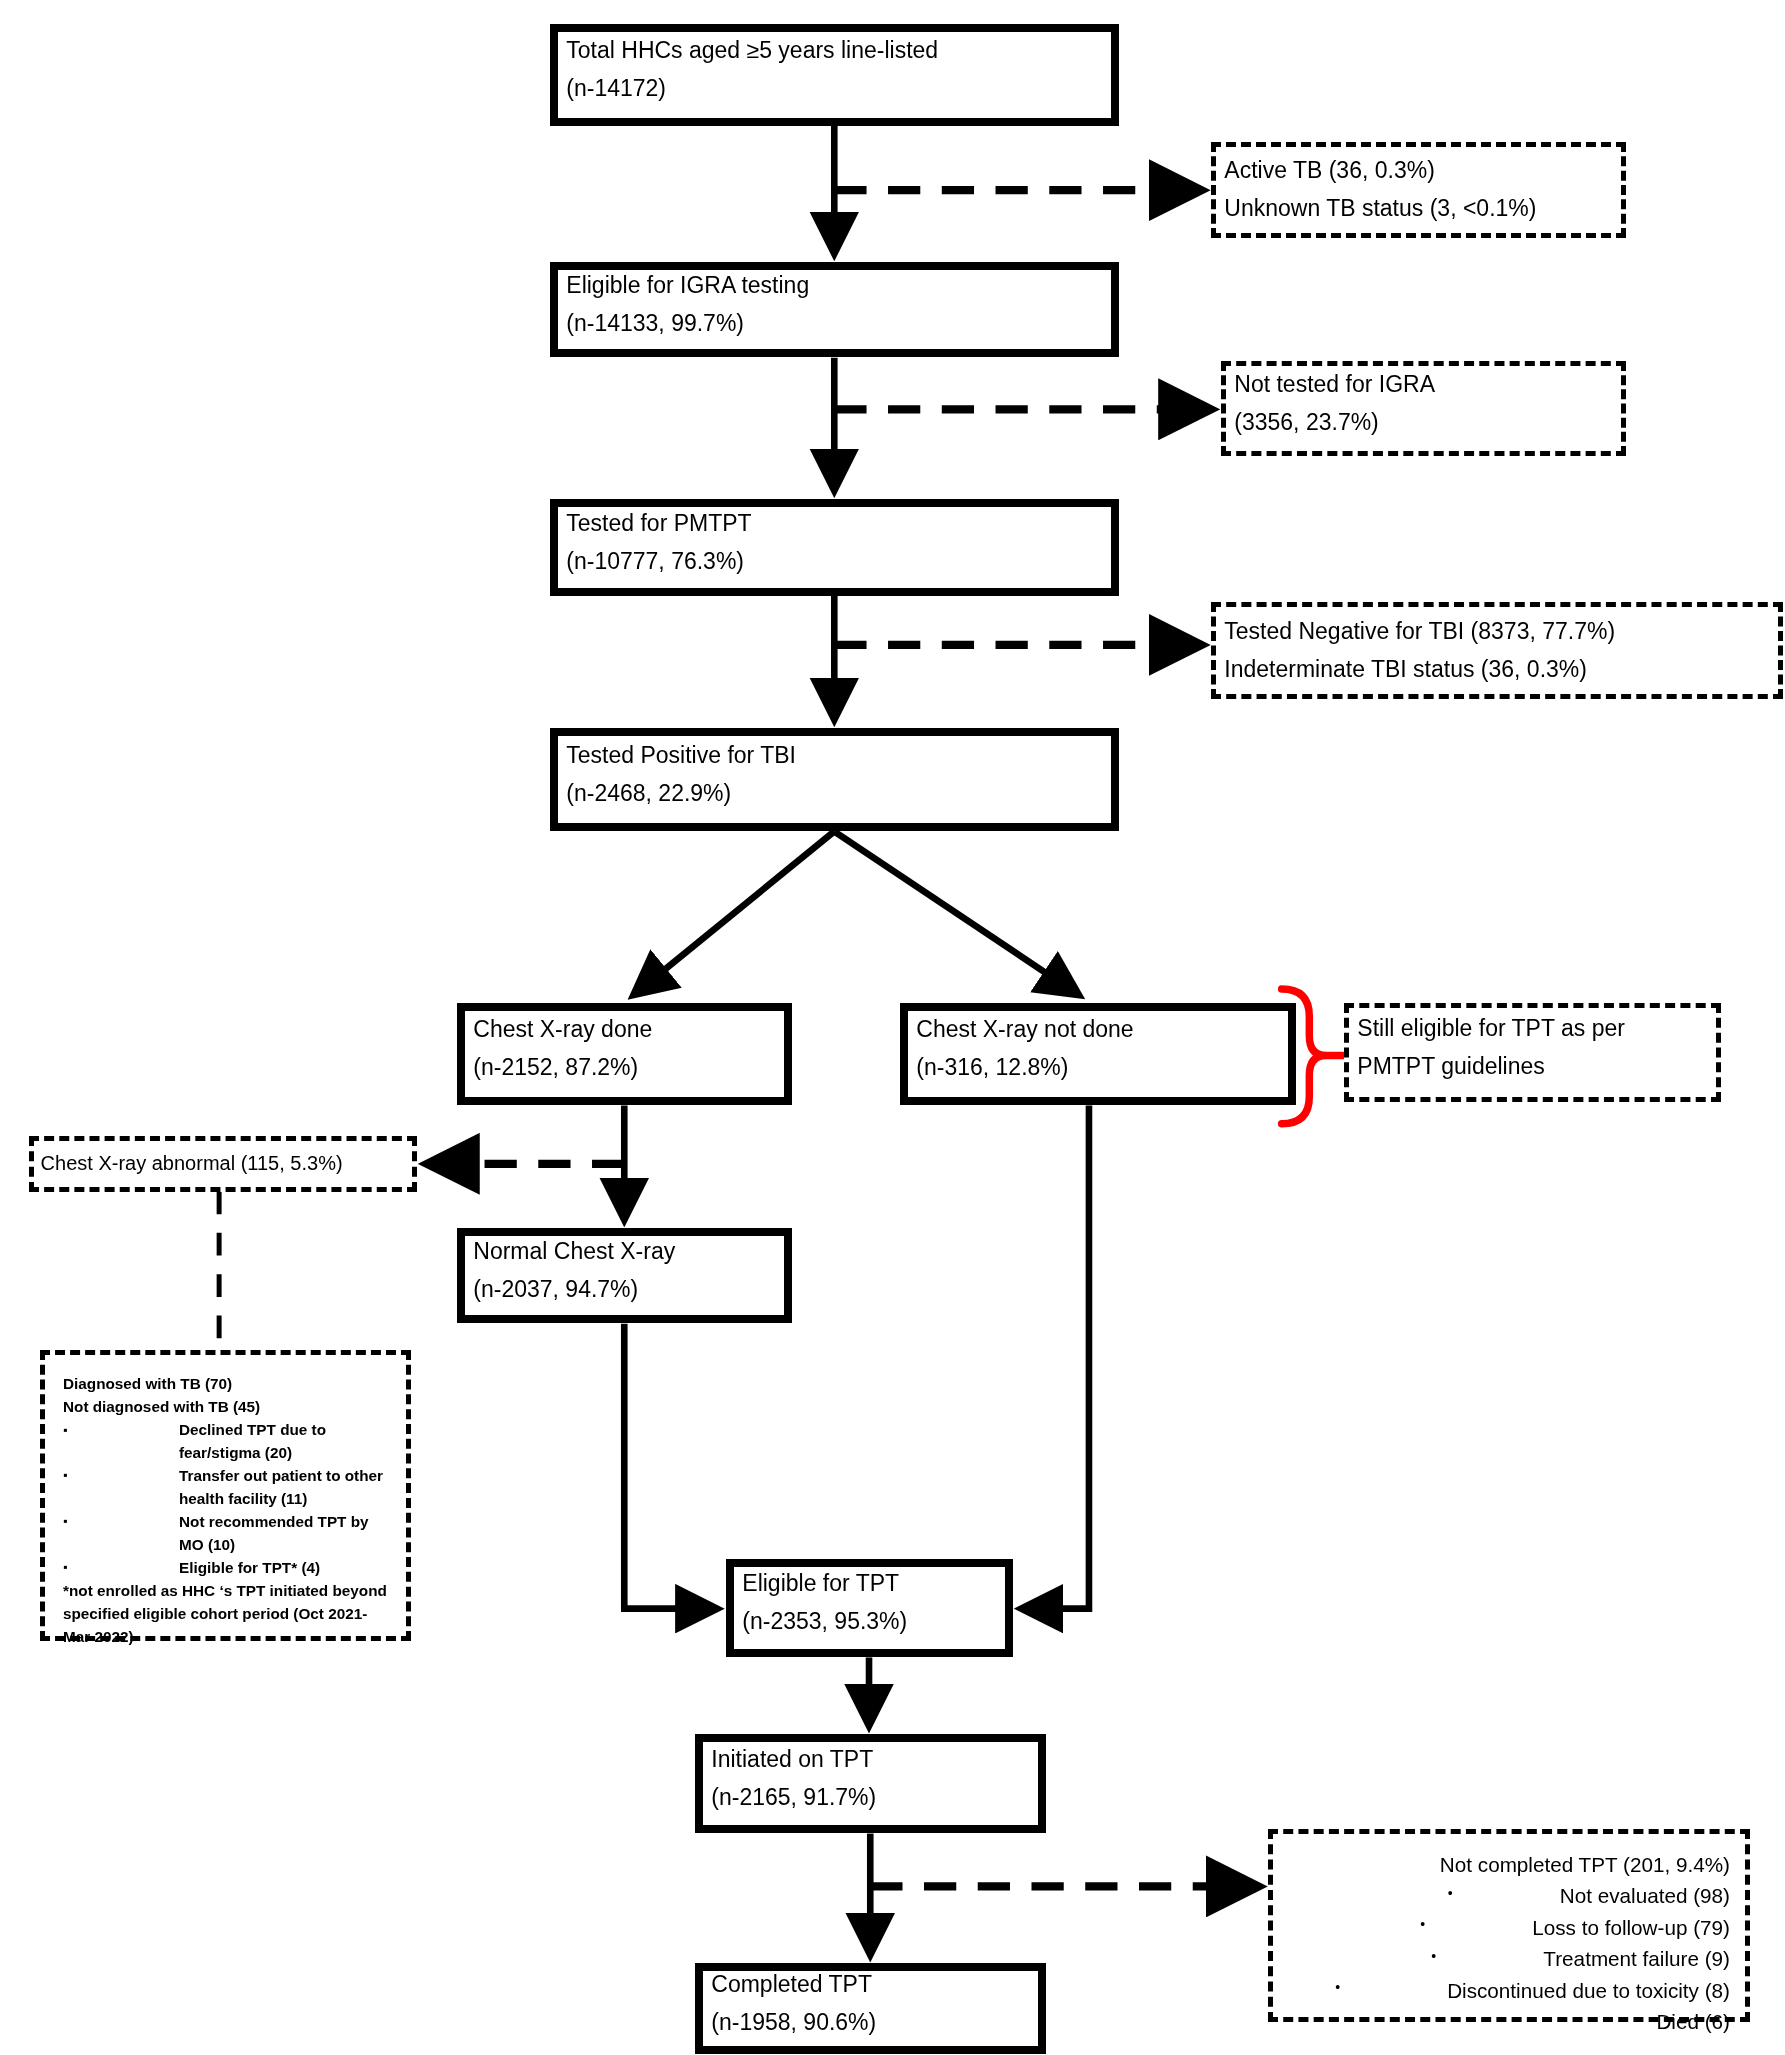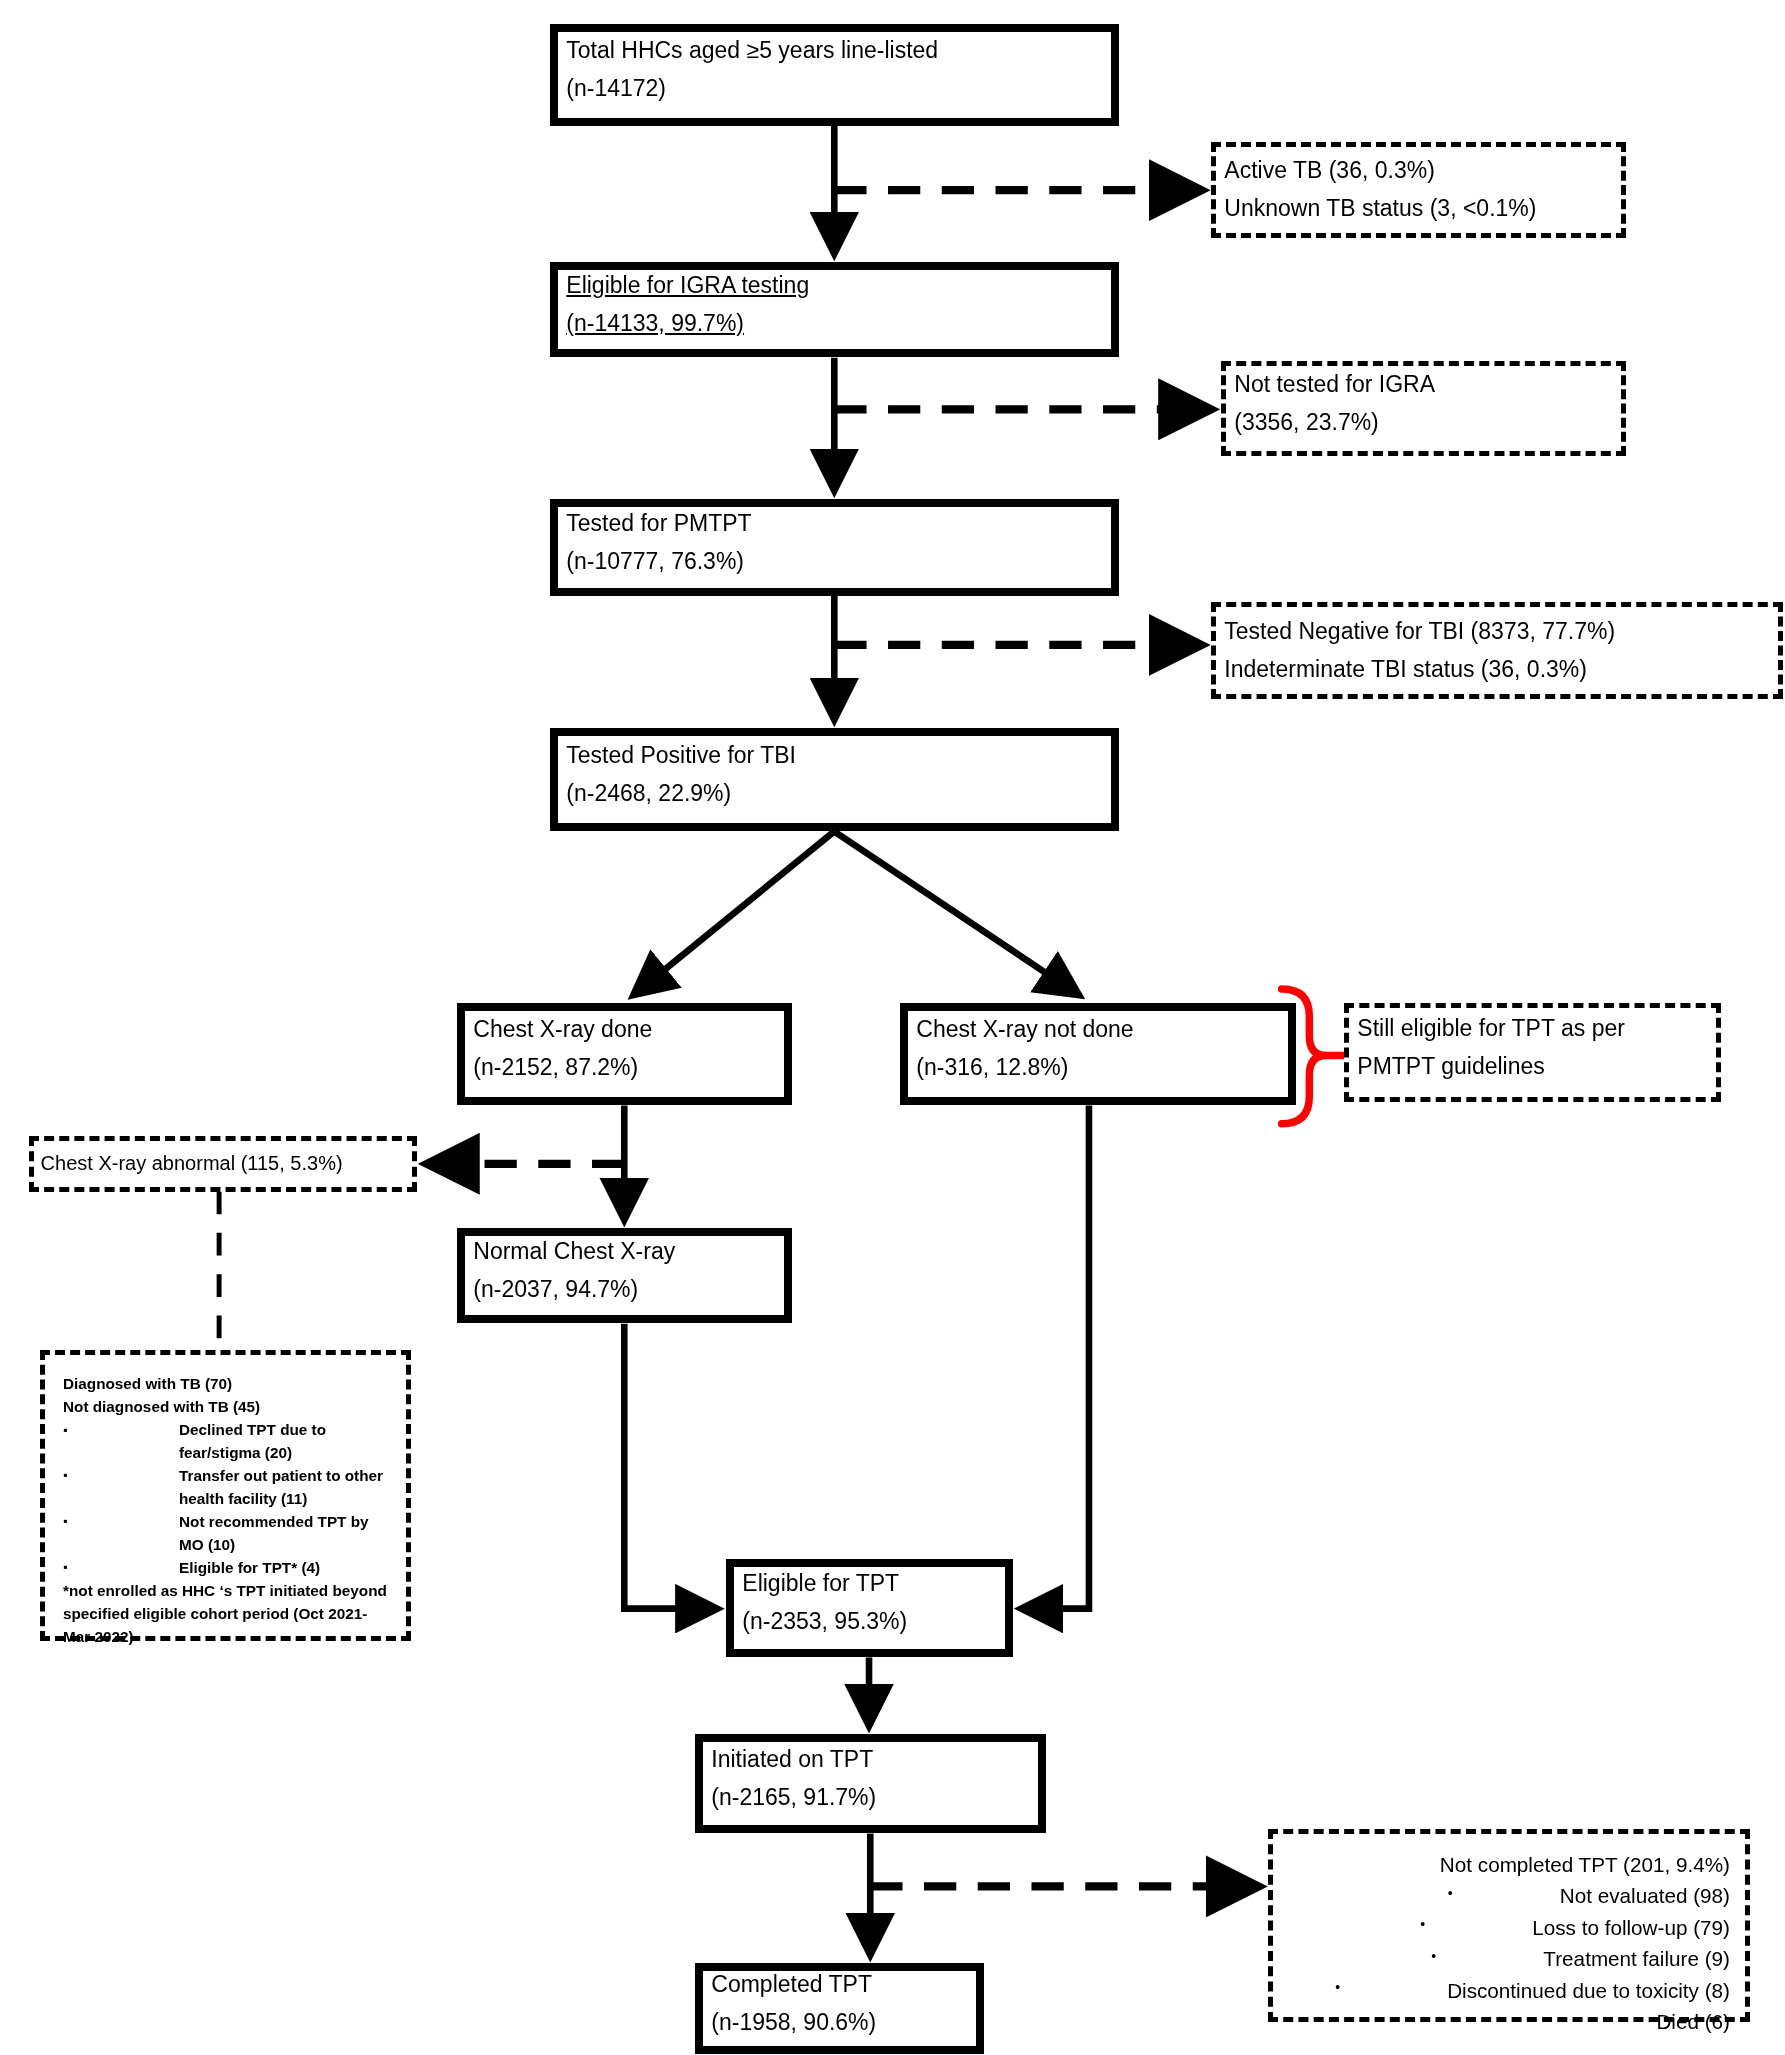--- a/index.html
+++ b/index.html
@@ -102,21 +102,21 @@
   <div class="box solid" style="left:550px;top:24px;width:569px;height:102px;">
     <div class="bl">Total HHCs aged ≥5 years line-listed</div>
     <div class="bl">(n-14172)</div>
   </div>
 
   <div class="box dashed" style="left:1211px;top:142px;width:415px;height:96px;padding-bottom:4.1px;">
     <div class="bl">Active TB (36, 0.3%)</div>
     <div class="bl">Unknown TB status (3, &lt;0.1%)</div>
   </div>
 
-  <div class="box solid" style="left:550px;top:262px;width:569px;height:95px;text-decoration:underline;">
+  <div class="box solid" style="left:550px;top:262px;width:569px;height:95px;">
     <div class="bl">Eligible for IGRA testing</div>
     <div class="bl">(n-14133, 99.7%)</div>
   </div>
 
   <div class="box dashed" style="left:1221px;top:361px;width:405px;height:95px;">
     <div class="bl">Not tested for IGRA</div>
     <div class="bl">(3356, 23.7%)</div>
   </div>
 
   <div class="box solid" style="left:550px;top:499px;width:569px;height:97px;">
@@ -208,19 +208,19 @@
     <div class="brow">
       <span class="bmark"></span>
       <span class="btext">Discontinued due to toxicity (8)</span>
     </div>
     <div class="brow">
       <span class="bmark"></span>
       <span class="btext">Died (6)</span>
     </div>
   </div>
 
-  <div class="box solid" style="left:695px;top:1963px;width:289px;height:91px;">
+  <div class="box solid" style="left:695px;top:1963px;width:351px;height:91px;">
     <div class="bl">Completed TPT</div>
     <div class="bl">(n-1958, 90.6%)</div>
   </div>
 
 </div>
 
 
 </body></html>

